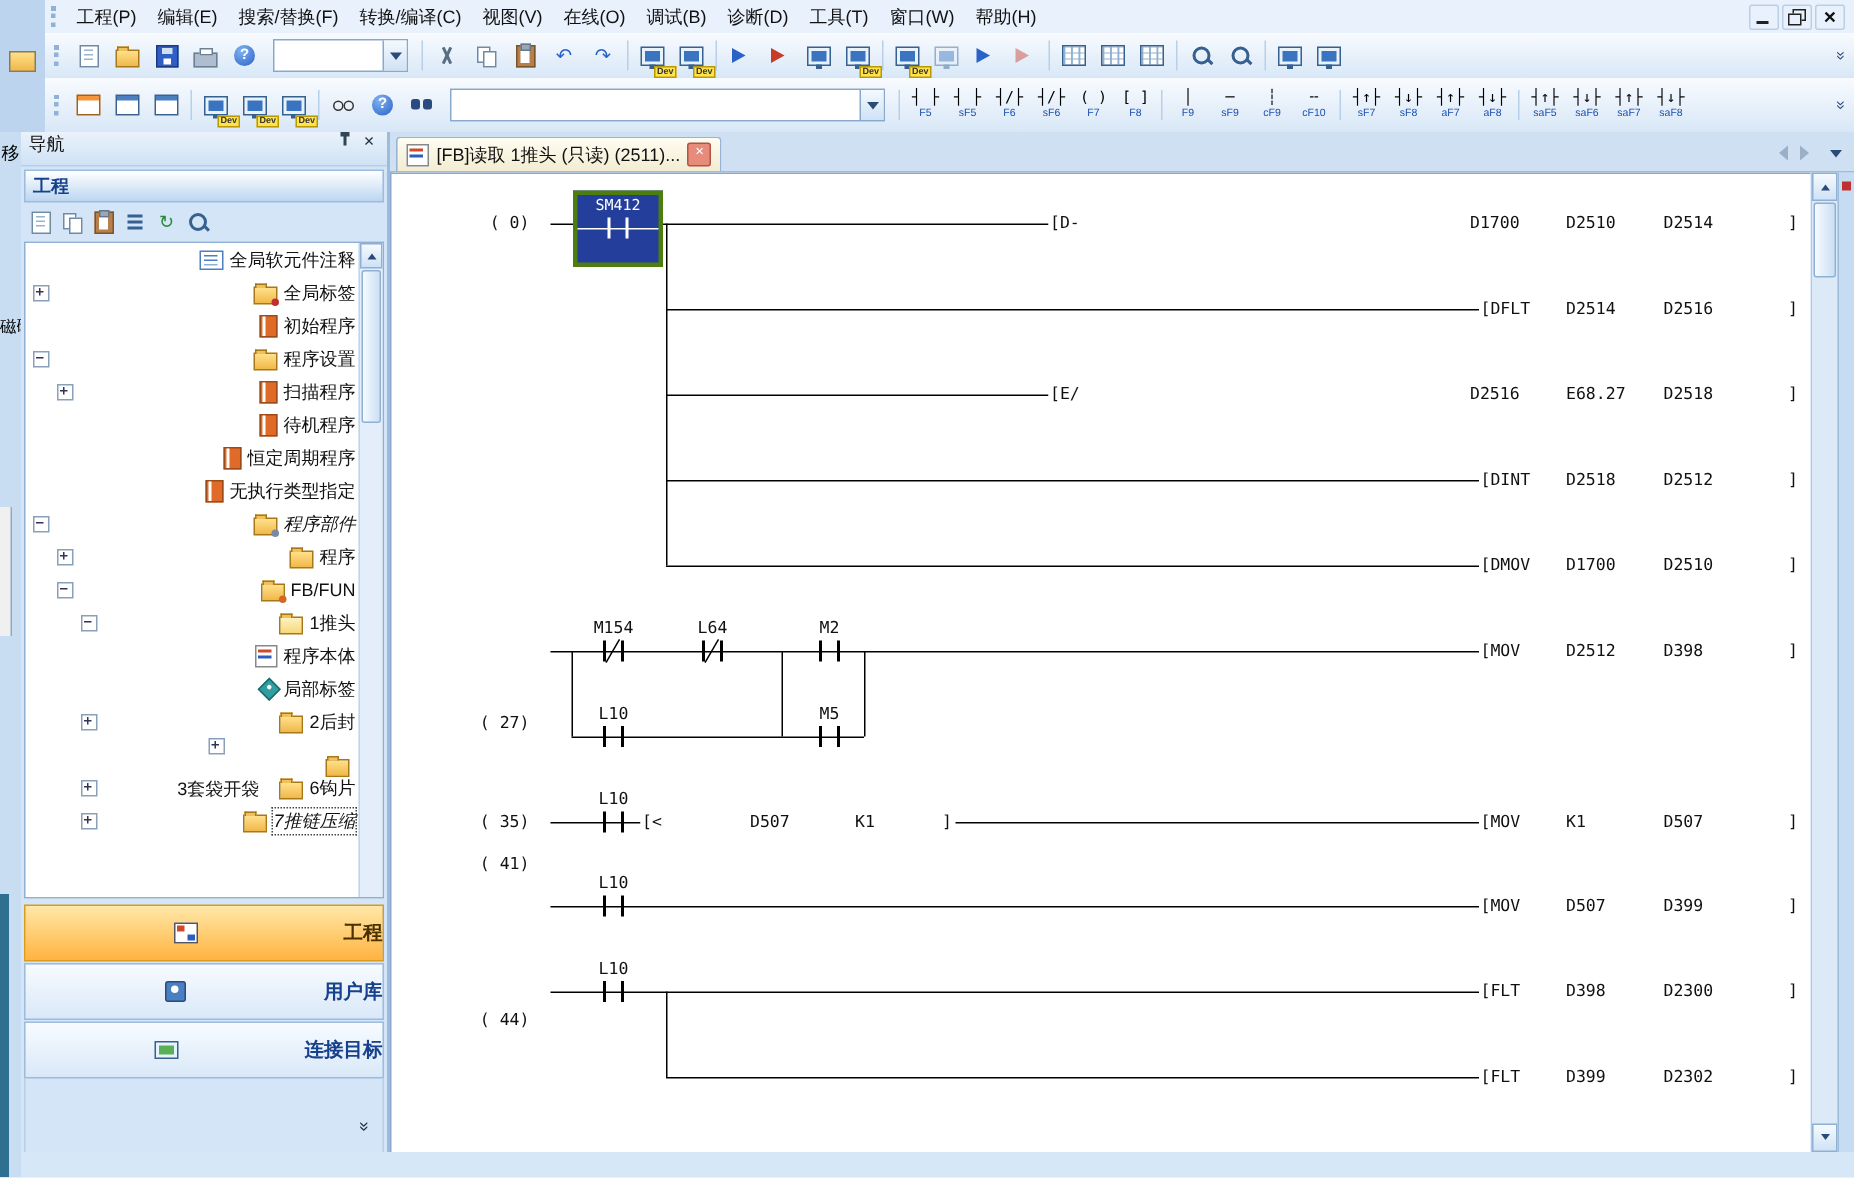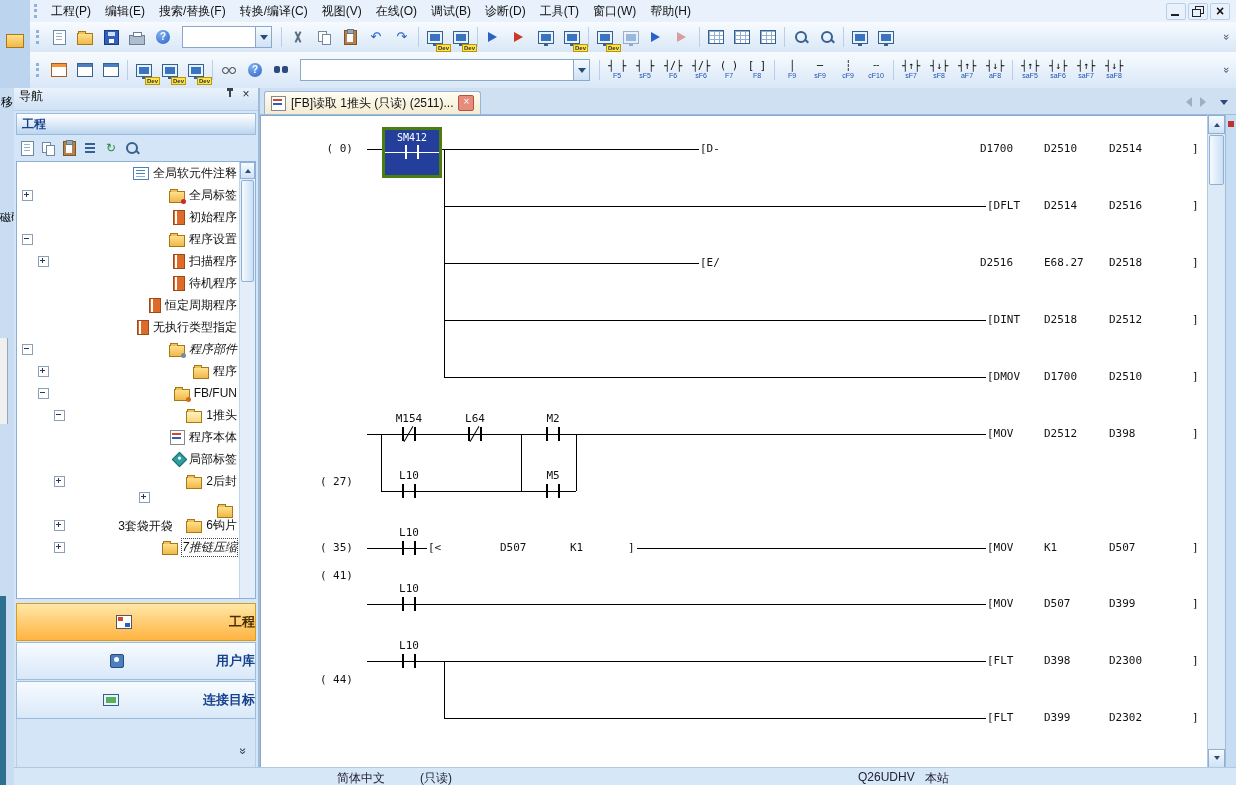--- a/index.html
+++ b/index.html
@@ -718,20 +718,14 @@
           <div class="sb-btn">
               <span class="tri-down-s"></span>
             </div>
         </div>
         <div id="right-strip"></div>
       </div>
     </div>
 
   </div>
 
-  <div id="statusbar">
-      <div class="sb-item" style="left: 323px;">简体中文</div>
-      <div class="sb-item" style="left: 406px;">(只读)</div>
-      <div class="sb-item" style="left: 844px;">Q26UDHV</div>
-      <div class="sb-item" style="left: 911px;">本站</div>
-    </div>
 
 </div>
 
 </body></html>

